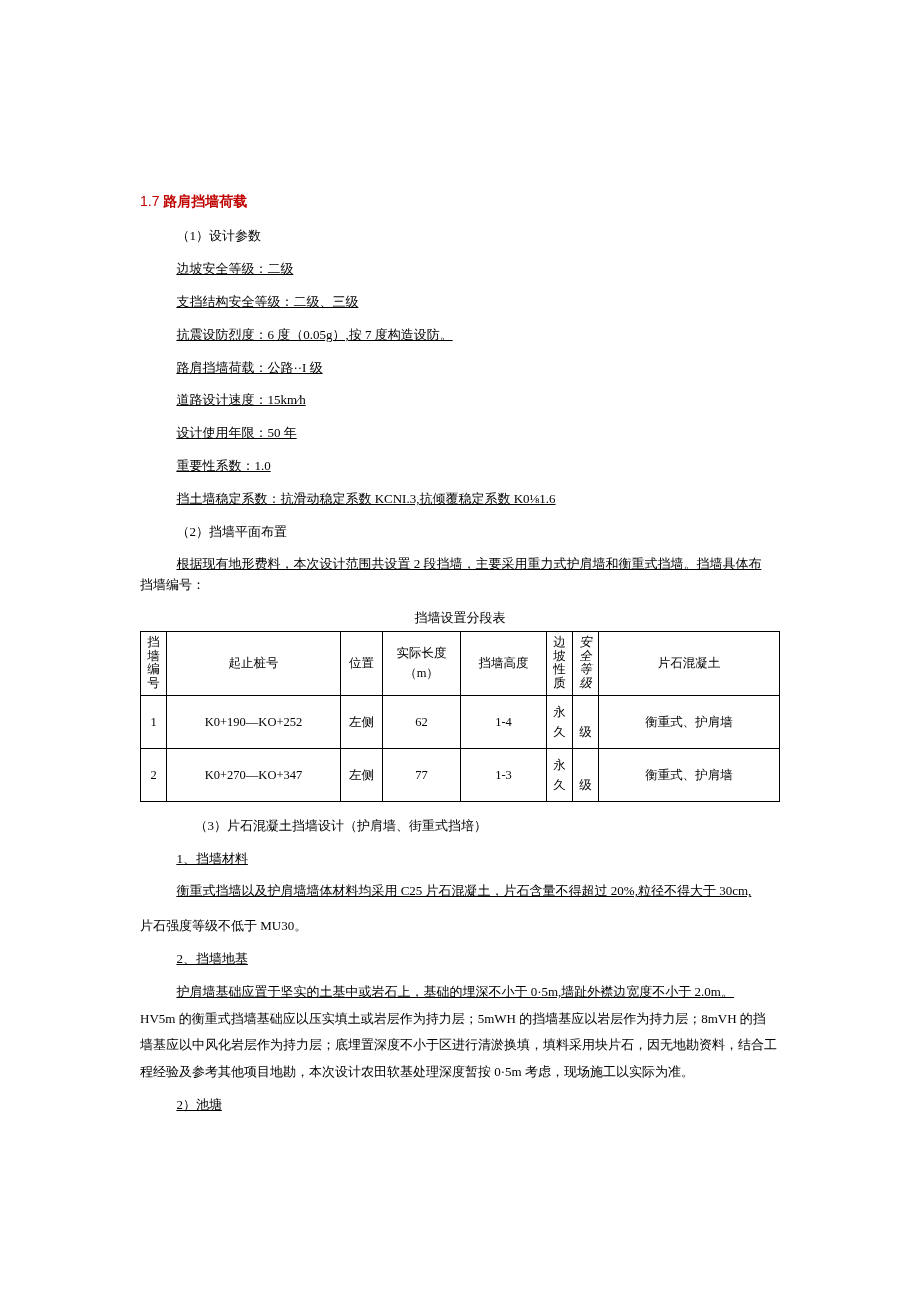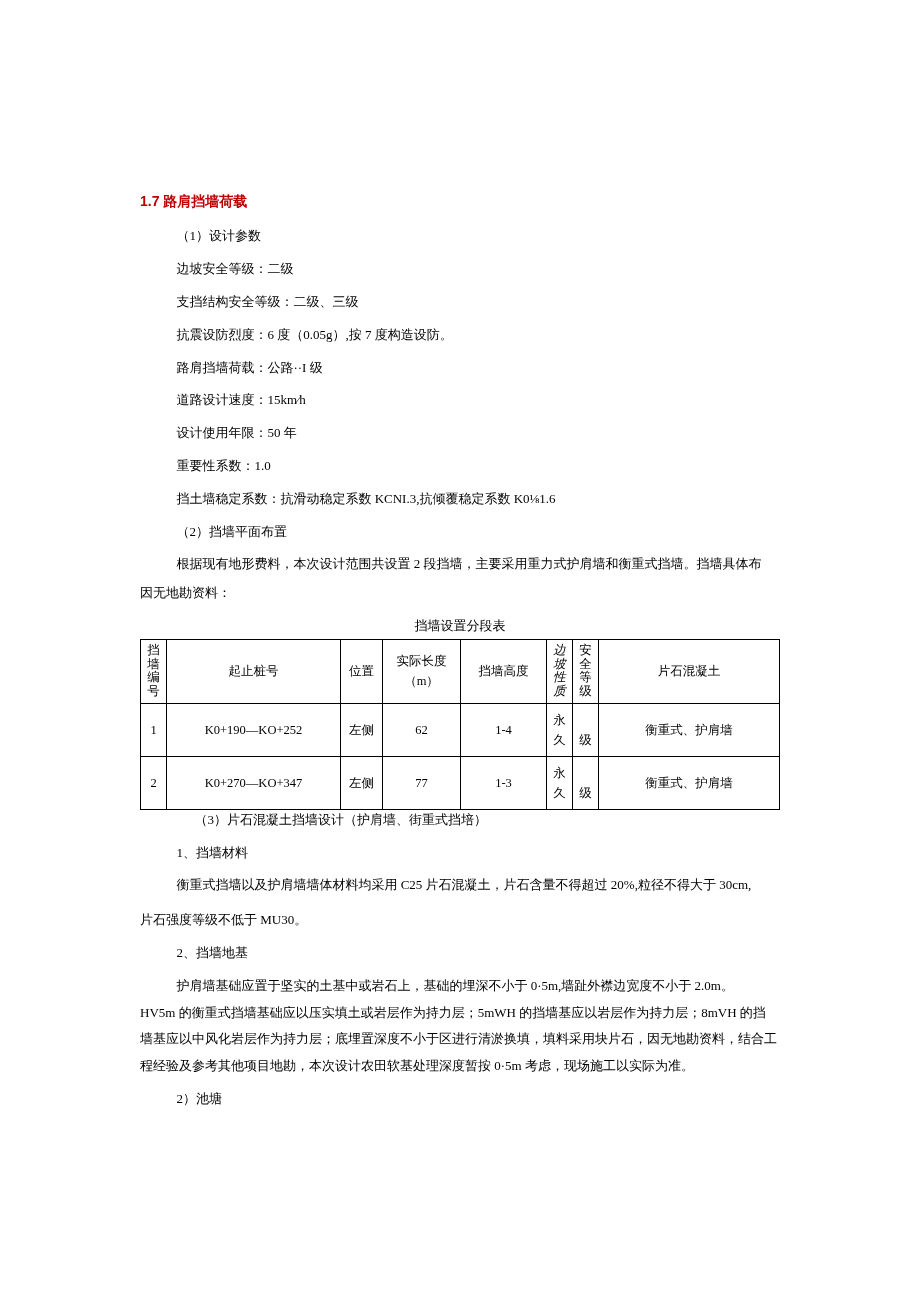--- a/index.html
+++ b/index.html
@@ -14,60 +14,61 @@
     }
     .section-title {
       color: #c00000;
       font-weight: bold;
       font-family: "SimHei", "黑体", sans-serif;
       font-size: 14px;
       margin-bottom: 14px;
     }
     .section-num {
       font-family: Arial, sans-serif;
-      font-weight: bold;
+      font-weight: normal;
     }
     .para {
       margin-bottom: 12px;
       text-indent: 2.8em;
+      text-decoration: underline;
     }
     .para-ni {
       margin-bottom: 12px;
       text-indent: 2.8em;
     }
     .para-flush {
       margin-bottom: 12px;
     }
     .table-caption {
       text-align: center;
       margin-top: 1px;
       margin-bottom: 2px;
     }
     table {
       border-collapse: collapse;
       width: 100%;
-      margin-bottom: 0;
+      margin-bottom: 14px;
       padding-left: 28px;
     }
     th, td {
       border: 1px solid #000;
       padding: 6px 4px;
       text-align: center;
       vertical-align: middle;
       font-size: 12.5px;
       font-weight: normal;
     }
     th { font-weight: normal; }
     .col-num { width: 26px; }
     .col-pile { width: 174px; }
     .col-pos { width: 42px; }
     .col-len { width: 78px; }
     .col-height { width: 86px; }
-    .col-slope { width: 26px; font-style: italic; }
-    .col-safe { width: 26px; }
+    .col-slope { width: 26px; }
+    .col-safe { width: 26px; font-style: italic; }
     .col-support { width: auto; }
     .vert {
       writing-mode: horizontal-tb;
       line-height: 1.1;
       padding: 4px 2px;
     }
   </style>
 </head>
 <body>
 
@@ -80,22 +81,22 @@
 <div class="para">边坡安全等级：二级</div>
 <div class="para">支挡结构安全等级：二级、三级</div>
 <div class="para">抗震设防烈度：6 度（0.05g）,按 7 度构造设防。</div>
 <div class="para">路肩挡墙荷载：公路··I 级</div>
 <div class="para">道路设计速度：15km⁄h</div>
 <div class="para">设计使用年限：50 年</div>
 <div class="para">重要性系数：1.0</div>
 <div class="para">挡土墙稳定系数：抗滑动稳定系数 KCNI.3,抗倾覆稳定系数 K0⅛1.6</div>
 
 <div class="para-ni">（2）挡墙平面布置</div>
-<div class="para" style="margin-bottom:8px">根据现有地形费料，本次设计范围共设置 2 段挡墙，主要采用重力式护肩墙和衡重式挡墙。挡墙具体布</div>
-<div class="para-flush">因无地勘资料：</div>
+<div class="para" style="margin-bottom:0">根据现有地形费料，本次设计范围共设置 2 段挡墙，主要采用重力式护肩墙和衡重式挡墙。挡墙具体布</div>
+<div class="para-flush">挡墙编号：</div>
 
 <div class="table-caption">挡墙设置分段表</div>
 
 <table>
   <thead>
     <tr>
       <th class="col-num vert">挡墙编号</th>
       <th class="col-pile">起止桩号</th>
       <th class="col-pos">位置</th>
       <th class="col-len">实际长度（m）</th>

